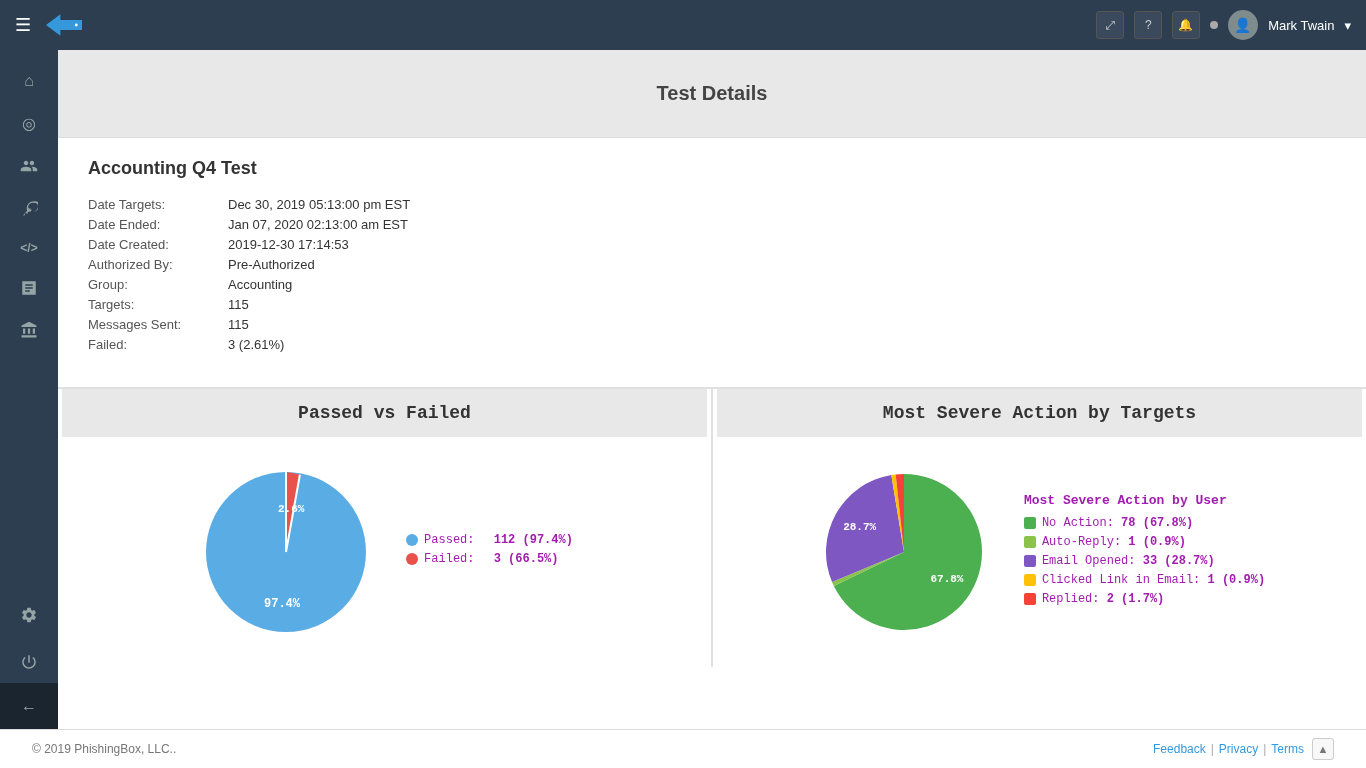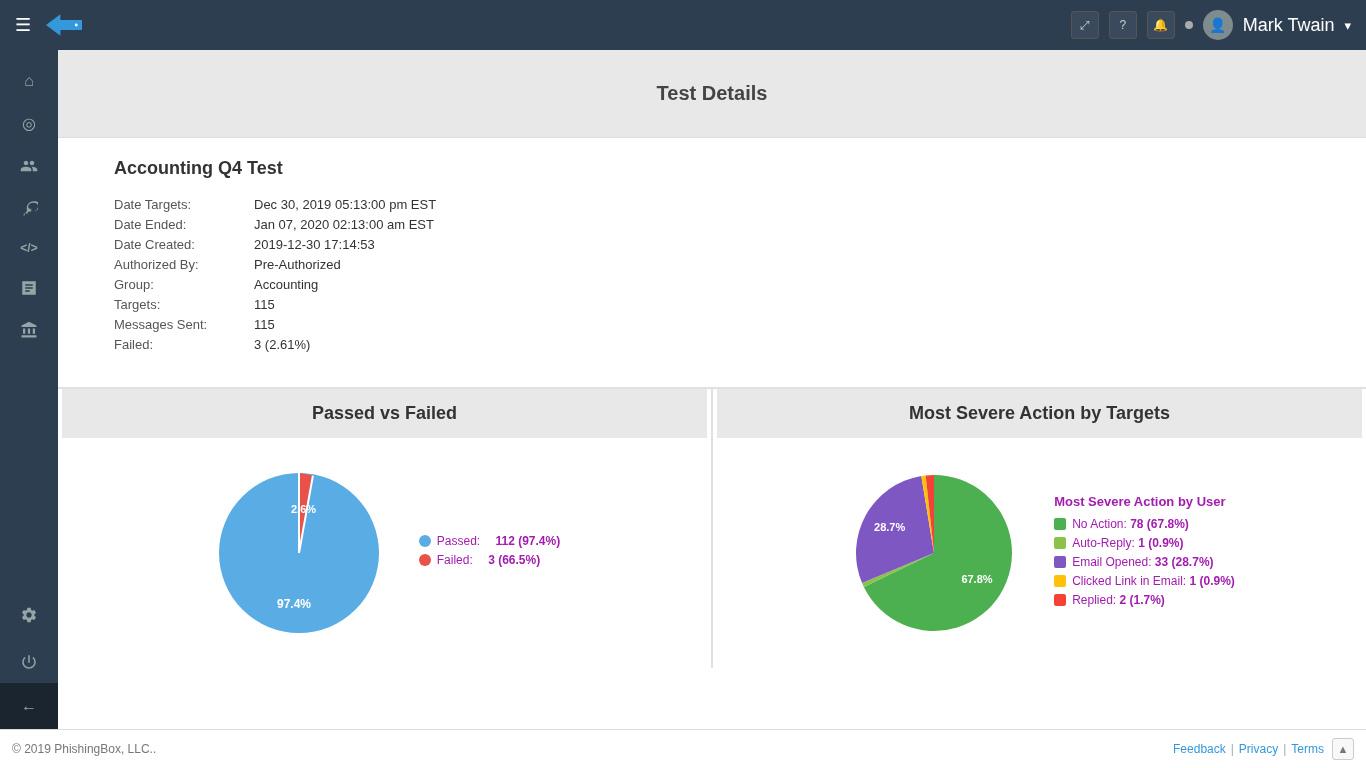--- a/index.html
+++ b/index.html
@@ -23,21 +23,21 @@
     .nav-icon-btn {
       width: 28px; height: 28px;
       border: 1px solid #555;
       border-radius: 3px;
       display: flex; align-items: center; justify-content: center;
       color: #ccc; cursor: pointer; font-size: 12px;
       background: #3a4a5c;
     }
     .nav-dot { width: 8px; height: 8px; background: #aaa; border-radius: 50%; }
     .user-avatar { width: 30px; height: 30px; background: #7f8c8d; border-radius: 50%; display: flex; align-items: center; justify-content: center; color: white; font-size: 14px; }
-    .user-name { color: white; font-size: 18px; cursor: pointer; }
+    .user-name { color: white; font-size: 13px; cursor: pointer; }
 
     
     .main-layout { display: flex; flex: 1; overflow: hidden; }
 
     
     .sidebar {
       width: 58px;
       background: #2c3e50;
       display: flex;
       flex-direction: column;
@@ -77,30 +77,30 @@
       background: #e8e8e8;
       padding: 32px 20px;
       font-size: 20px;
       font-weight: bold;
       color: #444;
       text-align: center;
       border-bottom: 1px solid #ddd;
     }
 
     
-    .test-details { padding: 20px 42px 30px 30px; margin-left: 26px; }
+    .test-details { padding: 20px 42px 30px 30px; }
     .test-title { font-size: 18px; font-weight: bold; color: #333; margin-bottom: 18px; }
     .detail-table { font-size: 13px; color: #444; }
     .detail-row { display: flex; margin-bottom: 5px; }
     .detail-label { width: 140px; font-weight: normal; color: #555; flex-shrink: 0; }
     .detail-value { color: #333; }
 
     
     .charts-section { display: flex; border-top: 2px solid #e0e0e0; }
-    .chart-panel { flex: 1; padding: 15px 14px; }
+    .chart-panel { flex: 1; padding: 15px 14px; font-family: Liberation Mono, monospace; }
     .chart-panel:first-child { border-right: 2px solid #e0e0e0; }
     .chart-header {
       background: #e8e8e8;
       padding: 14px;
       font-size: 18px;
       font-weight: bold;
       color: #333;
       text-align: center;
       margin: -15px -10px 15px -10px;
     }
@@ -113,21 +113,21 @@
     .legend { font-size: 12px; color: #a21caf; }
     .legend-title { font-weight: bold; margin-bottom: 8px; font-size: 13px; }
     .legend-item { display: flex; align-items: center; gap: 6px; margin-bottom: 5px; }
     .legend-dot { width: 12px; height: 12px; border-radius: 50%; flex-shrink: 0; }
     .legend-square { width: 12px; height: 12px; flex-shrink: 0; border-radius: 2px; }
 
     
     .footer {
       background: white;
       border-top: 1px solid #ddd;
-      padding: 8px 12px;
+      padding: 8px 32px;
       display: flex;
       justify-content: space-between;
       align-items: center;
       font-size: 12px;
       color: #777;
       flex-shrink: 0;
     }
     .footer-links { display: flex; gap: 5px; }
     .footer-link { color: #3498db; text-decoration: none; cursor: pointer; }
     .footer-sep { color: #aaa; }

